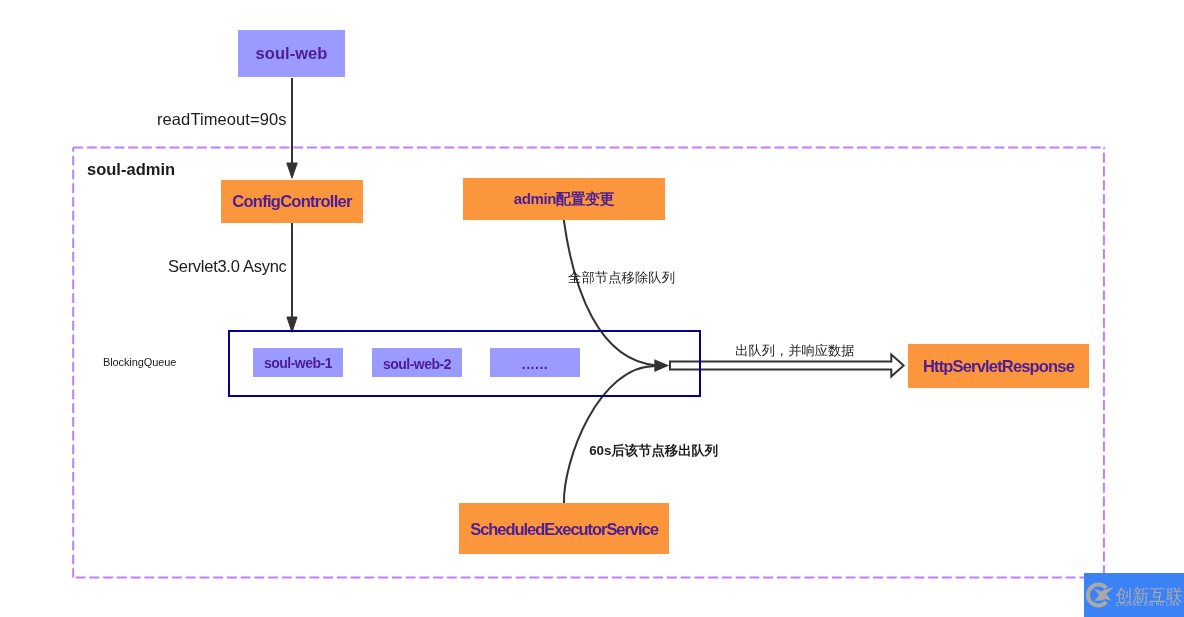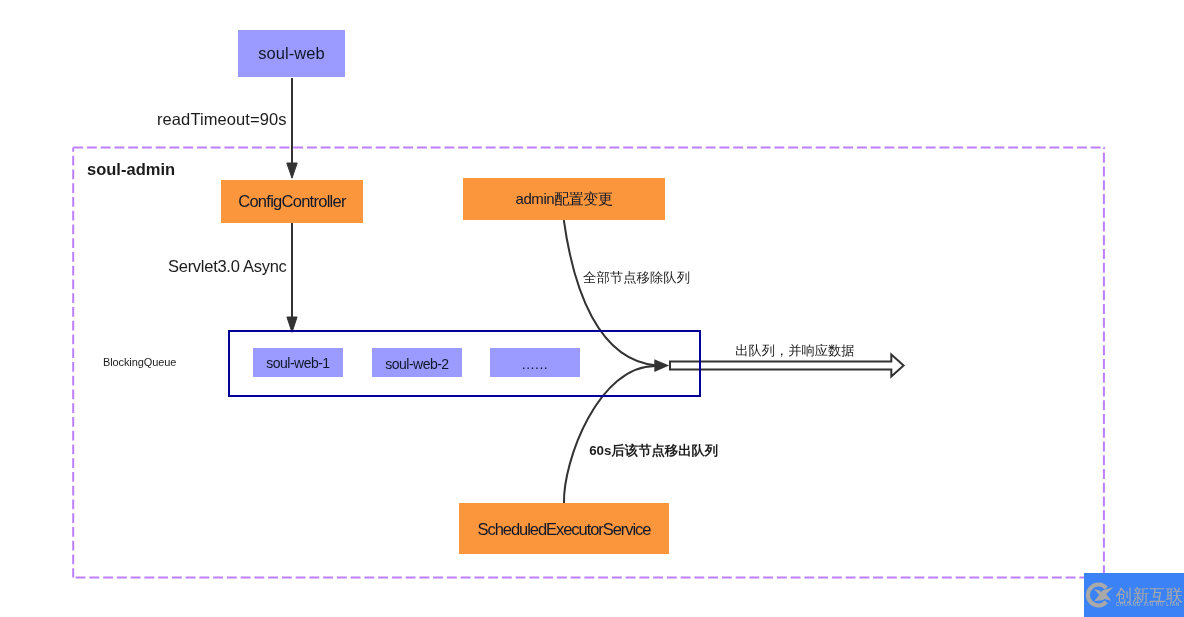--- a/index.html
+++ b/index.html
@@ -4,21 +4,21 @@
 <title>soul-admin long polling diagram</title>
 <style>
   html,body{margin:0;padding:0;}
   body{
     width:1184px;height:617px;background:#ffffff;overflow:hidden;position:relative;
     font-family:"Liberation Sans",sans-serif;
   }
   #canvas{position:absolute;left:0;top:0;width:1184px;height:617px;background:#fff;}
   #lines{position:absolute;left:0;top:0;}
   .node{position:absolute;display:flex;align-items:center;justify-content:center;
-        color:#0f172a;font-weight:normal;white-space:nowrap;box-sizing:border-box;
+        color:#4c1d95;font-weight:bold;white-space:nowrap;box-sizing:border-box;
         line-height:1;}
   .purple{background:#9b9bff;}
   .orange{background:#fb963c;}
   .lbl{position:absolute;white-space:nowrap;color:#1c1c1c;line-height:1;}
   .cjk{font-family:"Liberation Sans",sans-serif;}
 
   #boundary-label{position:absolute;left:87px;top:159.6px;font-weight:bold;font-size:16.5px;
                   color:#1c1c1c;letter-spacing:0.01px;}
 
   
@@ -85,29 +85,32 @@
   <div class="node purple" style="left: 253px; top: 348px; width: 90px; height: 29px; font-size: 14px; letter-spacing: -0.52px; padding-top: 0; background-color: rgb(155, 155, 255);">
     <span>soul-web-1</span>
   </div>
   <div class="node purple" style="left: 372px; top: 348px; width: 90px; height: 29px; font-size: 14px; letter-spacing: -0.52px; padding-top: 2px; background-color: rgb(155, 155, 255);">
     <span>soul-web-2</span>
   </div>
   <div class="node purple" style="left: 490px; top: 348px; width: 90px; height: 29px; font-size: 14px; letter-spacing: 0.5px; padding-top: 2px; background-color: rgb(155, 155, 255);">
     <span>......</span>
   </div>
 
+  <div class="node orange" style="left: 908px; top: 344px; width: 181px; height: 44px; font-size: 16.5px; letter-spacing: -0.83px; background-color: rgb(251, 150, 60);">
+    <span>HttpServletResponse</span>
+  </div>
 
   <div class="node orange" style="left: 459px; top: 503px; width: 210px; height: 51px; font-size: 16.5px; letter-spacing: -1.05px; padding-top: 1.5px; background-color: rgb(251, 150, 60);">
     <span>ScheduledExecutorService</span>
   </div>
 
   <div class="lbl" style="left: 103px; top: 356.8px; font-size: 11px; letter-spacing: -0.11px; color: rgb(28, 28, 28);">BlockingQueue</div>
   <div class="lbl" style="left: 157px; top: 110.9px; font-size: 16.5px; letter-spacing: 0.09px; color: rgb(28, 28, 28);">readTimeout=90s</div>
   <div class="lbl" style="left: 168px; top: 257.6px; font-size: 16.5px; letter-spacing: -0.27px; color: rgb(28, 28, 28);">Servlet3.0 Async</div>
-  <div class="lbl cjk" style="left: 583px; top: 270.8px; font-size: 13.4px; color: rgb(28, 28, 28);">全部节点移除队列</div>
+  <div class="lbl cjk" style="left: 568px; top: 270.8px; font-size: 13.4px; color: rgb(28, 28, 28);">全部节点移除队列</div>
   <div class="lbl cjk" style="left: 735.3px; top: 344px; font-size: 13.25px; color: rgb(28, 28, 28);">出队列，并响应数据</div>
   <div class="lbl cjk" style="left: 589.2px; top: 443.6px; font-size: 13.35px; color: rgb(28, 28, 28); font-weight: bold;">60s后该节点移出队列</div>
 
   <div id="watermark">
     <svg width="100" height="44" viewBox="0 0 100 44">
       <path fill="#a9a9a9" d="M23.83 13.80 A 12.5 12.5 0 1 0 23.83 30.20 L 20.74 27.51 A 8.4 8.4 0 1 1 20.74 16.49 Z"></path>
       <path fill="#a9a9a9" d="M10.0 15.9 L16.0 17.4 L16.8 19.0 L19.1 17.2 L29.7 14.0
                L22.2 21.0 L27.4 27.8 L20.7 26.0 L18.6 27.3 L10.3 28.0
                L15.2 22.1 Z"></path>
       <text x="31.6" y="28.0" font-size="16.8" font-weight="normal" fill="#a9a9a9" font-family="'Liberation Sans',sans-serif" letter-spacing="0">创新互联</text>

